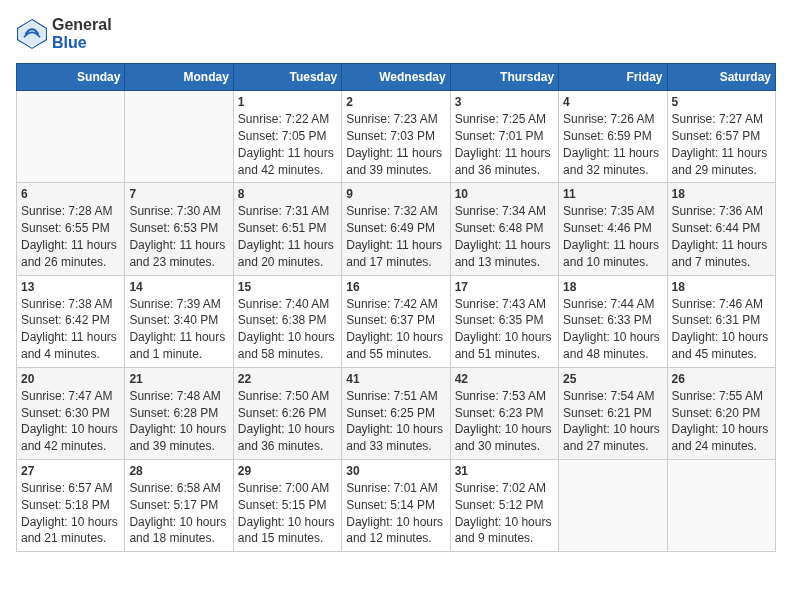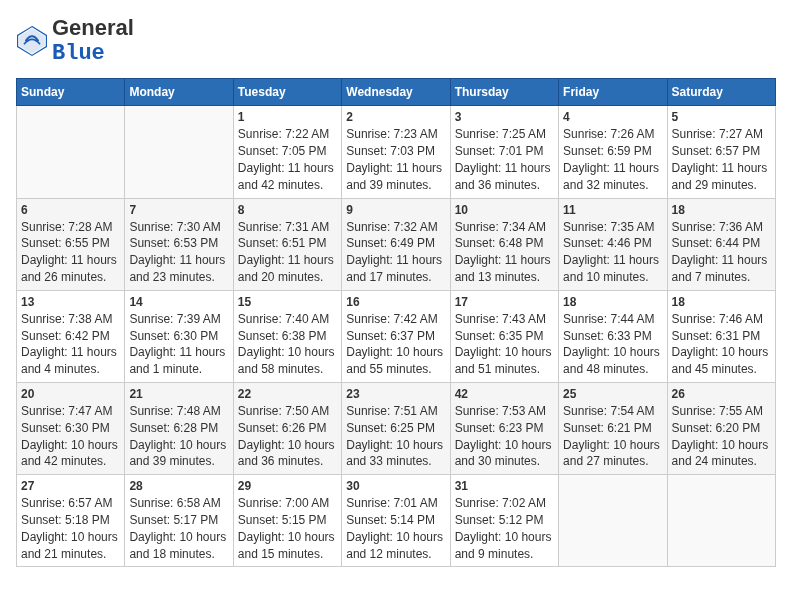--- a/index.html
+++ b/index.html
@@ -15,26 +15,26 @@
       justify-content: space-between;
       align-items: flex-start;
       margin-bottom: 12px;
     }
     .logo {
       display: flex;
       align-items: center;
       gap: 4px;
     }
     .logo-text {
-      font-size: 22px;
+      font-size: 16px;
       font-weight: bold;
       line-height: 1.1;
     }
     .logo-general { color: #333; }
-    .logo-blue { color: #1a5cb5; font-family: Liberation Mono, monospace; }
+    .logo-blue { color: #1a5cb5; }
     .logo-icon {
       width: 32px;
       height: 32px;
     }
     .title-block {
       text-align: right;
     }
     .month-title {
       font-size: 32px;
       font-weight: normal;
@@ -46,21 +46,21 @@
     }
     table {
       width: 100%;
       border-collapse: collapse;
       font-size: 11px;
     }
     thead tr th {
       background-color: #2a6db5;
       color: #fff;
       padding: 6px 4px;
-      text-align: left;
+      text-align: right;
       font-size: 12px;
       font-weight: bold;
       border: 1px solid #1a5090;
     }
     tbody tr td {
       border: 1px solid #ccc;
       vertical-align: top;
       padding: 4px;
       height: 80px;
       width: 14.28%;
@@ -199,21 +199,21 @@
       <tr>
         <td>
           <span class="day-number">13</span>
           <div class="day-content">Sunrise: 7:38 AM
 Sunset: 6:42 PM
 Daylight: 11 hours and 4 minutes.</div>
         </td>
         <td>
           <span class="day-number">14</span>
           <div class="day-content">Sunrise: 7:39 AM
-Sunset: 6:30 PM
+Sunset: 3:40 PM
 Daylight: 11 hours and 1 minute.</div>
         </td>
         <td>
           <span class="day-number">15</span>
           <div class="day-content">Sunrise: 7:40 AM
 Sunset: 6:38 PM
 Daylight: 10 hours and 58 minutes.</div>
         </td>
         <td>
           <span class="day-number">16</span>
@@ -253,21 +253,21 @@
 Sunset: 6:28 PM
 Daylight: 10 hours and 39 minutes.</div>
         </td>
         <td>
           <span class="day-number">22</span>
           <div class="day-content">Sunrise: 7:50 AM
 Sunset: 6:26 PM
 Daylight: 10 hours and 36 minutes.</div>
         </td>
         <td>
-          <span class="day-number">23</span>
+          <span class="day-number">41</span>
           <div class="day-content">Sunrise: 7:51 AM
 Sunset: 6:25 PM
 Daylight: 10 hours and 33 minutes.</div>
         </td>
         <td>
           <span class="day-number">42</span>
           <div class="day-content">Sunrise: 7:53 AM
 Sunset: 6:23 PM
 Daylight: 10 hours and 30 minutes.</div>
         </td>

